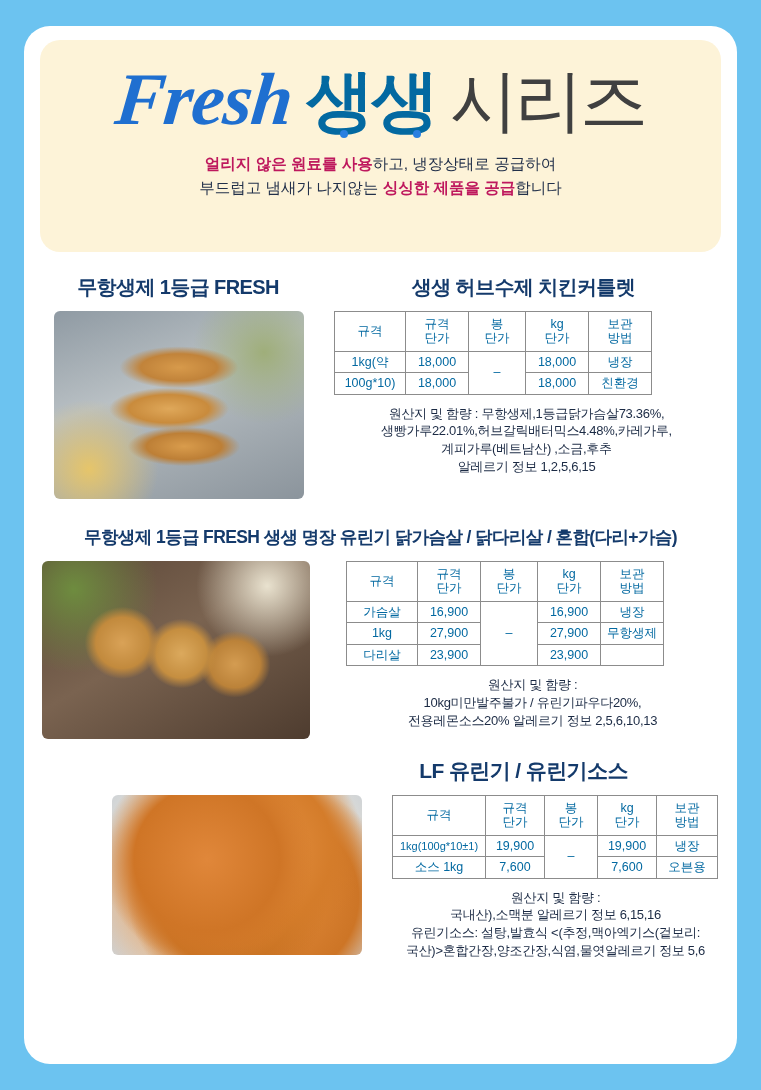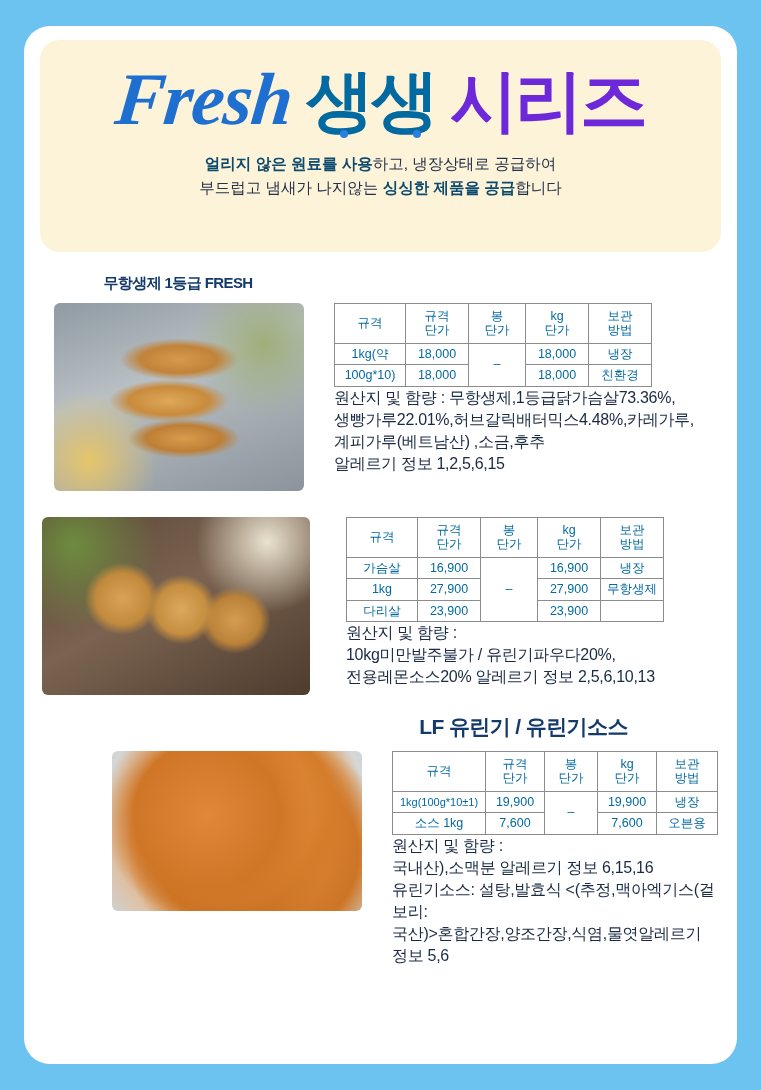--- a/index.html
+++ b/index.html
@@ -61,23 +61,23 @@
     font-family: "Liberation Sans", sans-serif;
     font-weight: bold;
     font-size: 68px;
     color: #0369a1;
     letter-spacing: -3px;
     line-height: 1;
     position: relative;
   }
   .hero-kr2 {
     font-family: "Liberation Sans", sans-serif;
-    font-weight: bold;
+    font-weight: normal;
     font-size: 68px;
-    color: #6d28d9;
+    color: #404040;
     letter-spacing: -3px;
     line-height: 1;
   }
   .hero-dots {
     position: absolute;
     top: 84px;
     left: 0;
     right: 0;
     text-align: center;
     pointer-events: none;
@@ -93,32 +93,32 @@
   .header-sub {
     text-align: center;
     margin-top: 18px;
     font-size: 15.5px;
     color: #22304a;
     line-height: 1.55;
     padding: 0 26px;
   }
   .header-sub .bold {
     font-weight: bold;
-    color: #0c4a6e;
+    color: #be185d;
   }
 
   
   .section {
     position: relative;
     margin: 0 18px;
   }
   .sec-title {
     font-weight: bold;
     color: #143a6b;
-    font-size: 15px;
+    font-size: 20px;
     letter-spacing: -0.6px;
   }
   .sec-title.center {
     text-align: center;
   }
 
   .photo {
     border-radius: 6px;
     background-size: cover;
     background-position: center;
@@ -167,25 +167,26 @@
     background: #ffffff;
   }
   table.spec th {
     font-weight: normal;
     padding: 5px 4px;
     font-size: 12.5px;
   }
   table.spec th .l2 { display: block; }
 
   .ingredients {
-    font-size: 16px;
+    font-size: 13px;
     color: #1b2a44;
     line-height: 1.38;
     letter-spacing: -0.3px;
-    margin-top: 0;
+    margin-top: 10px;
+    text-align: center;
   }
 
   
   .row {
     display: flex;
     gap: 14px;
     align-items: flex-start;
   }
   .col-left { flex: 0 0 auto; }
   .col-right { flex: 1 1 auto; }
@@ -213,20 +214,23 @@
         <div>
           <span>부드럽고 냄새가 나지않는 </span><span class="bold">싱싱한 제품을 공급</span><span>합니다</span>
         </div>
       </div>
     </div>
 
     <div class="section" style="margin-top:22px;">
       <div class="row">
         <div class="col-left" style="width:272px;">
           <div class="sec-title center">무항생제 1등급 FRESH</div>
+        </div>
+        <div class="col-right">
+          <div class="sec-title center">생생 허브수제 치킨커틀렛</div>
         </div>
       </div>
       <div class="row" style="margin-top:10px;">
         <div class="col-left">
           <div class="photo photo-cutlet" style="width:250px;height:188px;margin-left:12px;"></div>
         </div>
         <div class="col-right" style="padding-left:16px;">
           <table class="spec">
             <thead>
               <tr>
@@ -271,20 +275,21 @@
             <div>원산지 및 함량 : 무항생제,1등급닭가슴살73.36%,</div>
             <div>생빵가루22.01%,허브갈릭배터믹스4.48%,카레가루,</div>
             <div>계피가루(베트남산) ,소금,후추</div>
             <div>알레르기 정보  1,2,5,6,15</div>
           </div>
         </div>
       </div>
     </div>
 
     <div class="section" style="margin-top:26px;">
+      <div class="sec-title center" style="font-size:17.5px;">무항생제 1등급 FRESH 생생 명장 유린기 닭가슴살 / 닭다리살 / 혼합(다리+가슴)</div>
       <div class="row" style="margin-top:12px;">
         <div class="col-left">
           <div class="photo photo-breast" style="width:268px;height:178px;margin-left:0px;"></div>
         </div>
         <div class="col-right" style="padding-left:22px;">
           <table class="spec">
             <thead>
               <tr>
                 <th style="width:62px;">
                   <span>규격</span>

